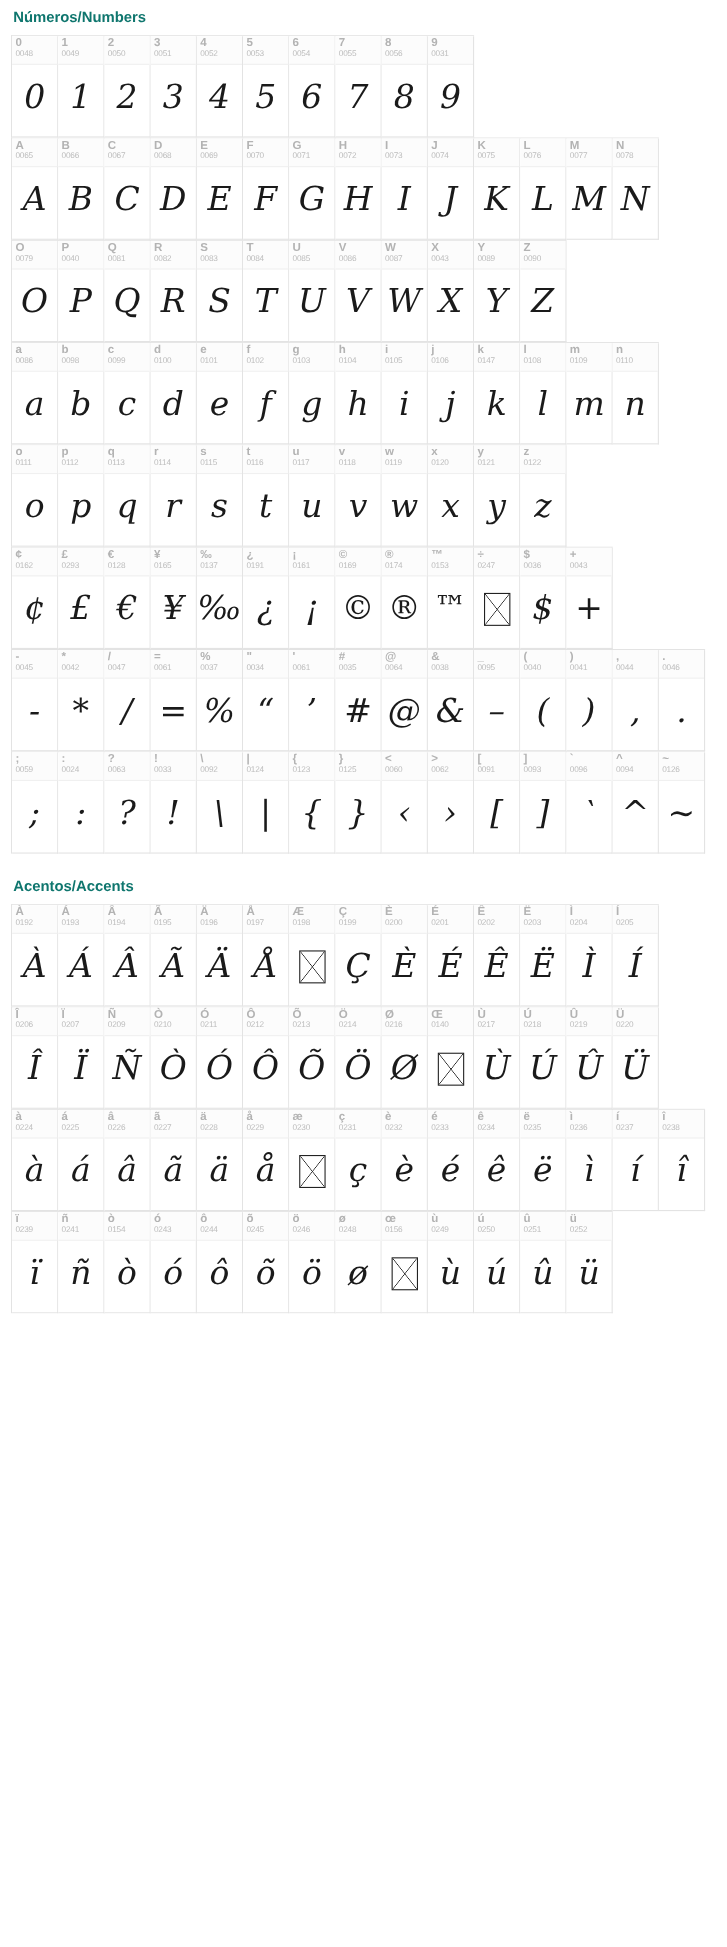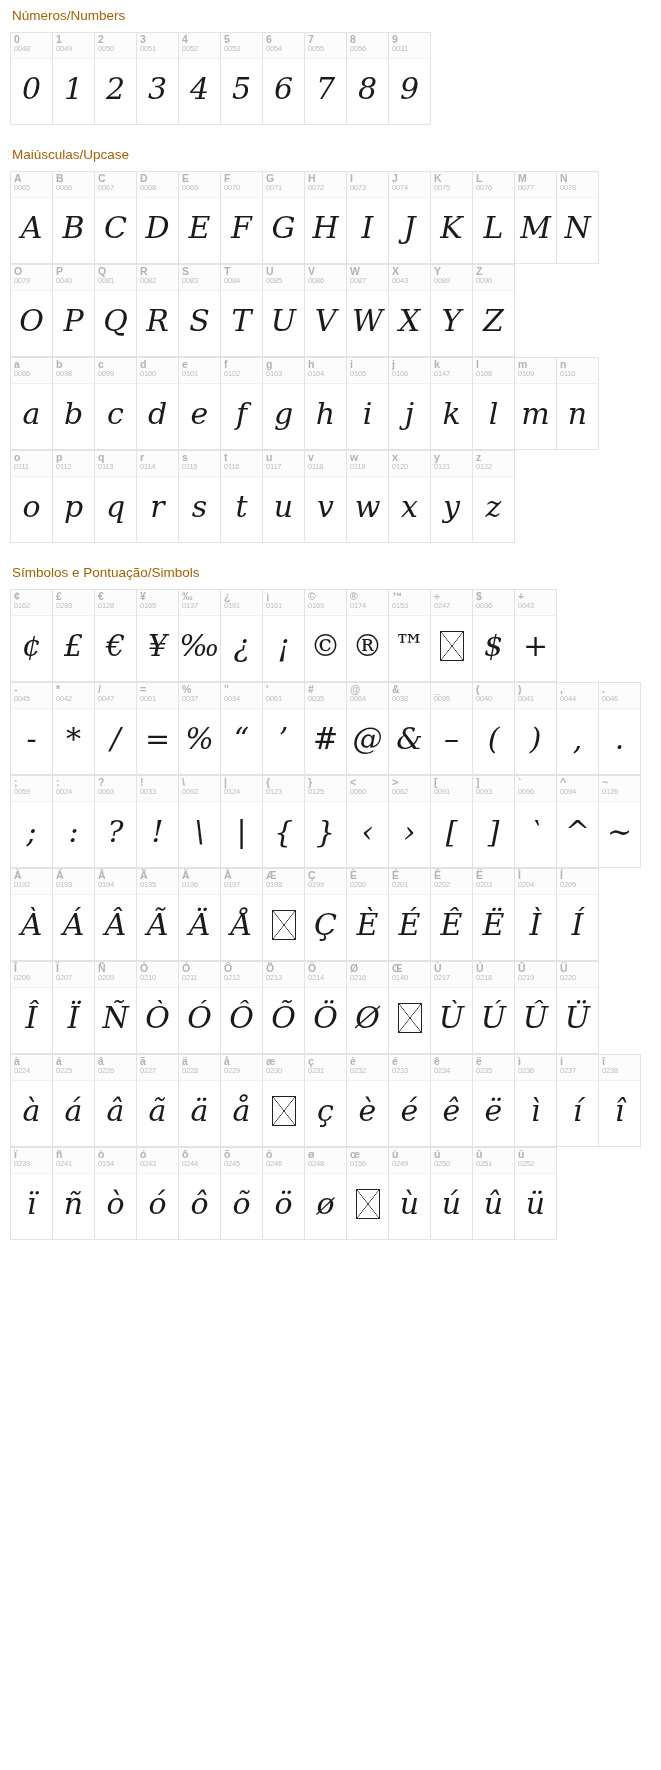--- a/index.html
+++ b/index.html
@@ -8,23 +8,23 @@
     padding: 0;
     background: #ffffff;
     font-family: "Liberation Sans", sans-serif;
   }
   body {
     width: 661px;
     padding: 0 10px;
   }
   .section-title {
     font-size: 13.5px;
-    color: #a16207;
+    color: #0f766e;
     margin: 22px 0 9px 2px;
-    font-weight: normal;
+    font-weight: bold;
   }
   .section-title.first { margin-top: 8px; }
 
   .grid {
     display: flex;
     flex-wrap: wrap;
     border-left: 1px solid #e3e3e3;
     border-top: 1px solid #e3e3e3;
     width: max-content;
     max-width: 100%;
@@ -158,21 +158,20 @@
         <div class="glyph">8</div>
       </div>
       <div class="cell">
         <div class="meta">
           <span class="ch">9</span>
           <span class="code">0031</span>
         </div>
         <div class="glyph">9</div>
       </div>
     </div>
-    <div class="section-title">Maiúsculas/Upcase</div>
     <div class="grid">
       <div class="cell">
         <div class="meta">
           <span class="ch">A</span>
           <span class="code">0065</span>
         </div>
         <div class="glyph">A</div>
       </div>
       <div class="cell">
         <div class="meta">
@@ -531,21 +530,20 @@
         <div class="glyph">y</div>
       </div>
       <div class="cell">
         <div class="meta">
           <span class="ch">z</span>
           <span class="code">0122</span>
         </div>
         <div class="glyph">z</div>
       </div>
     </div>
-    <div class="section-title">Símbolos e Pontuação/Simbols</div>
     <div class="grid">
       <div class="cell">
         <div class="meta">
           <span class="ch">¢</span>
           <span class="code">0162</span>
         </div>
         <div class="glyph">¢</div>
       </div>
       <div class="cell">
         <div class="meta">
@@ -839,20 +837,21 @@
         <div class="glyph">^</div>
       </div>
       <div class="cell">
         <div class="meta">
           <span class="ch">~</span>
           <span class="code">0126</span>
         </div>
         <div class="glyph">∼</div>
       </div>
     </div>
+    <div class="section-title">Acentos/Accents</div>
     <div class="grid">
       <div class="cell">
         <div class="meta">
           <span class="ch">À</span>
           <span class="code">0192</span>
         </div>
         <div class="glyph">À</div>
       </div>
       <div class="cell">
         <div class="meta">

